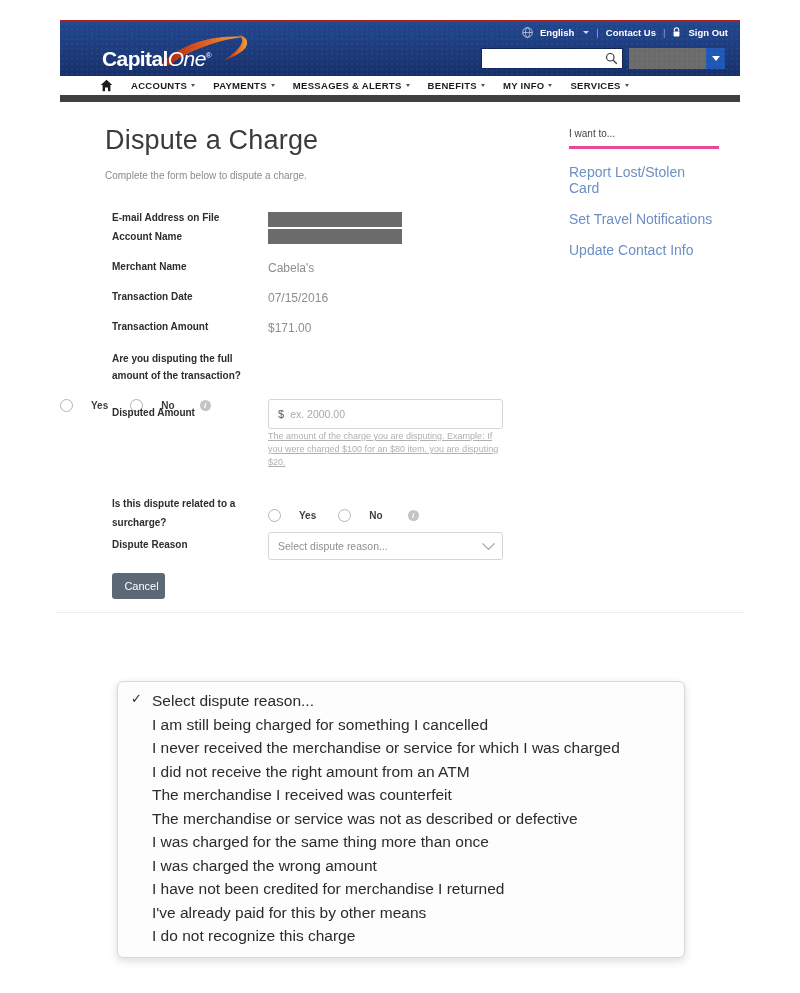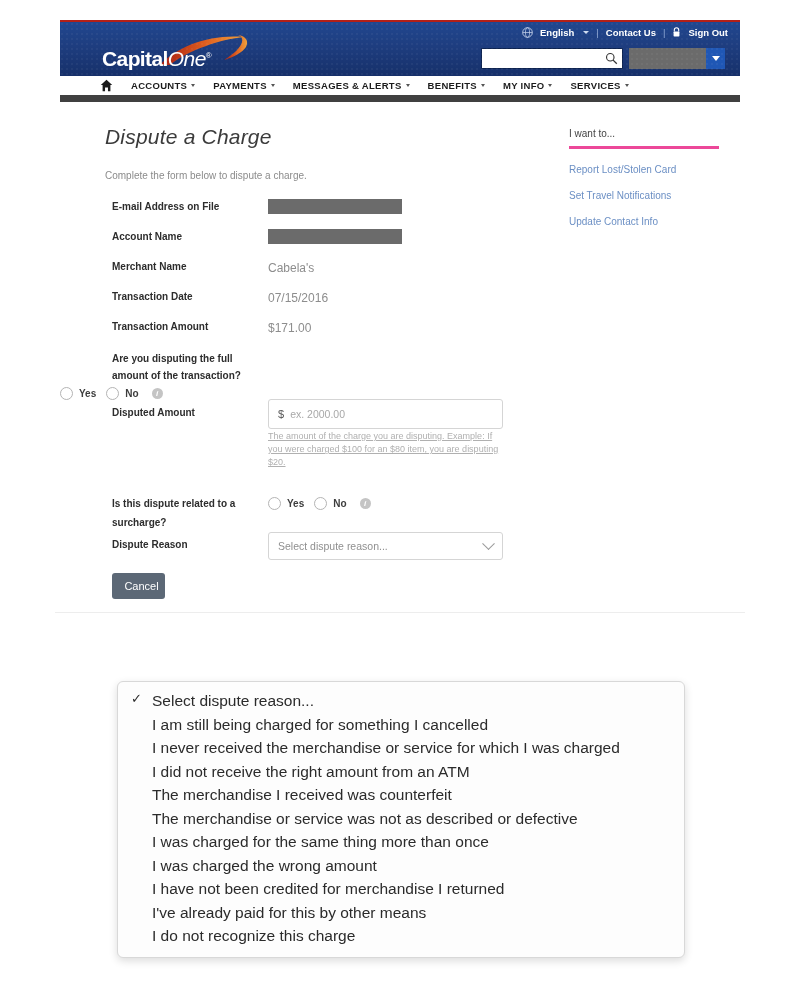--- a/index.html
+++ b/index.html
@@ -138,43 +138,42 @@
     border-right:2.5px solid transparent;
     border-top:3px solid #555;
   }
   .home-icon { display: block; }
 
   
   .content { position: absolute; left: 60px; top: 102px; width: 680px; }
 
   .page-title {
     position: absolute; left: 45px; top: 23px;
-    font-size: 21px; font-weight: 300;
+    font-size: 27px; font-weight: 300;
     color: #3b3b3b;
     letter-spacing: 0.2px;
     font-family: "Liberation Sans", sans-serif;
-    font-style: italic;
   }
   .page-sub {
     position: absolute; left: 45px; top: 68px;
     font-size: 10px; color: #8b8b8b;
   }
 
   
   .iwant {
     position: absolute; left: 509px; top: 26px; width: 150px;
   }
   .iwant-title {
     font-size: 10px; color: #444;
     padding-bottom: 7px;
     border-bottom: 3px solid #ec4899;
   }
   .iwant-link {
     display: block;
-    font-size: 10px; color: #6b8fc4;
+    font-size: 14px; color: #6b8fc4;
     margin-top: 15px;
     text-decoration: none; cursor: pointer;
   }
 
   
   .form { position: absolute; left: 0; top: 95px; width: 680px; }
   .form-row {
     position: relative;
     display: flex;
     align-items: flex-start;
@@ -189,21 +188,21 @@
     line-height: 1.9;
   }
   .f-value {
     font-size: 12px;
     color: #8d8d8d;
     line-height: 1.9;
   }
   .redact-bar { height: 15px; background: #6b6b6b; margin-top: 2px; }
 
   
-  .radio-group { display: flex; align-items: center; gap: 6px; padding-top: 3px; }
+  .radio-group { display: flex; align-items: center; gap: 18px; padding-top: 3px; margin-top: 12px; }
   .radio {
     width: 13px; height: 13px;
     border: 1px solid #b4b4b4;
     border-radius: 50%;
     background: #fff;
     cursor: pointer;
     display:inline-block;
   }
   .radio-label { font-size: 10px; color: #3d3d3d; font-weight: 700; margin-right: 4px; }
   .info-icon {
@@ -394,21 +393,21 @@
 
     <div class="iwant">
       <div class="iwant-title">I want to...</div>
       <a class="iwant-link">Report Lost/Stolen Card</a>
       <a class="iwant-link">Set Travel Notifications</a>
       <a class="iwant-link">Update Contact Info</a>
     </div>
 
     <div class="form">
 
-      <div class="form-row" style="height:30px;">
+      <div class="form-row" style="height:30px;align-items:flex-end;">
         <div class="f-label">E-mail Address on File</div>
         <div class="redact-bar" style="width:134px;"></div>
       </div>
 
       <div class="form-row" style="height:30px;">
         <div class="f-label">Account Name</div>
         <div class="redact-bar" style="width:134px;"></div>
       </div>
 
       <div class="form-row" style="height:30px;">

